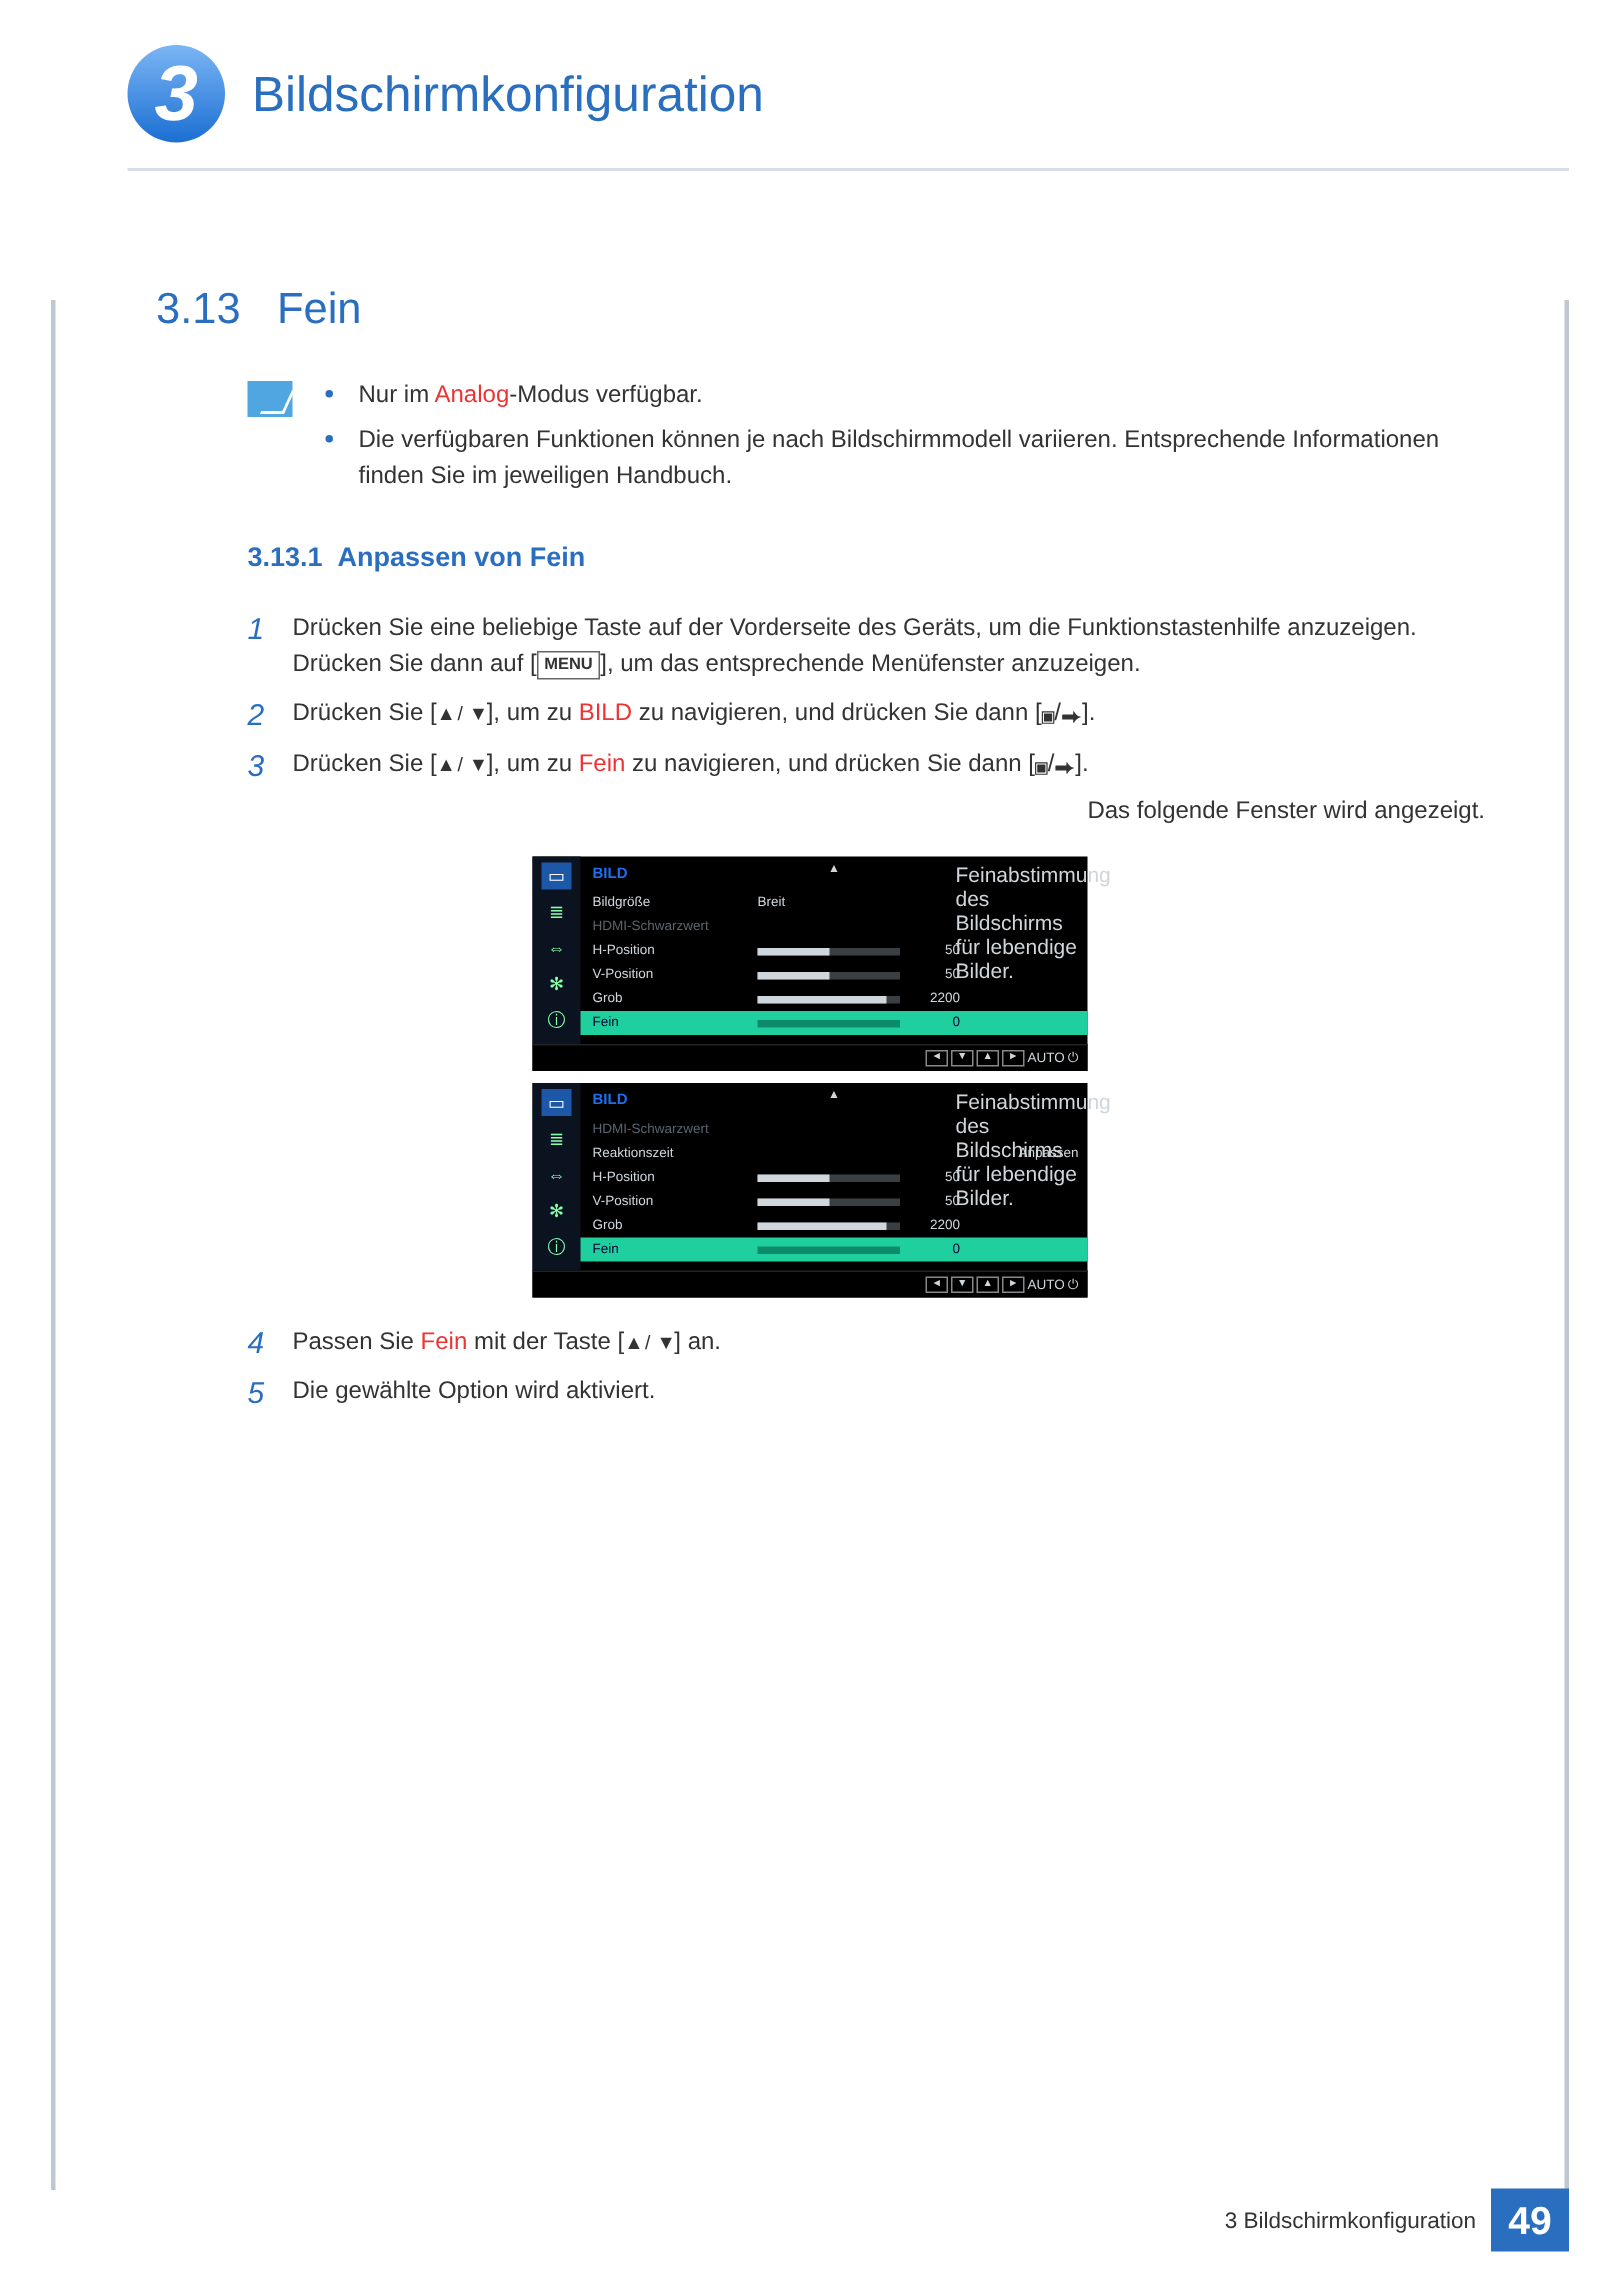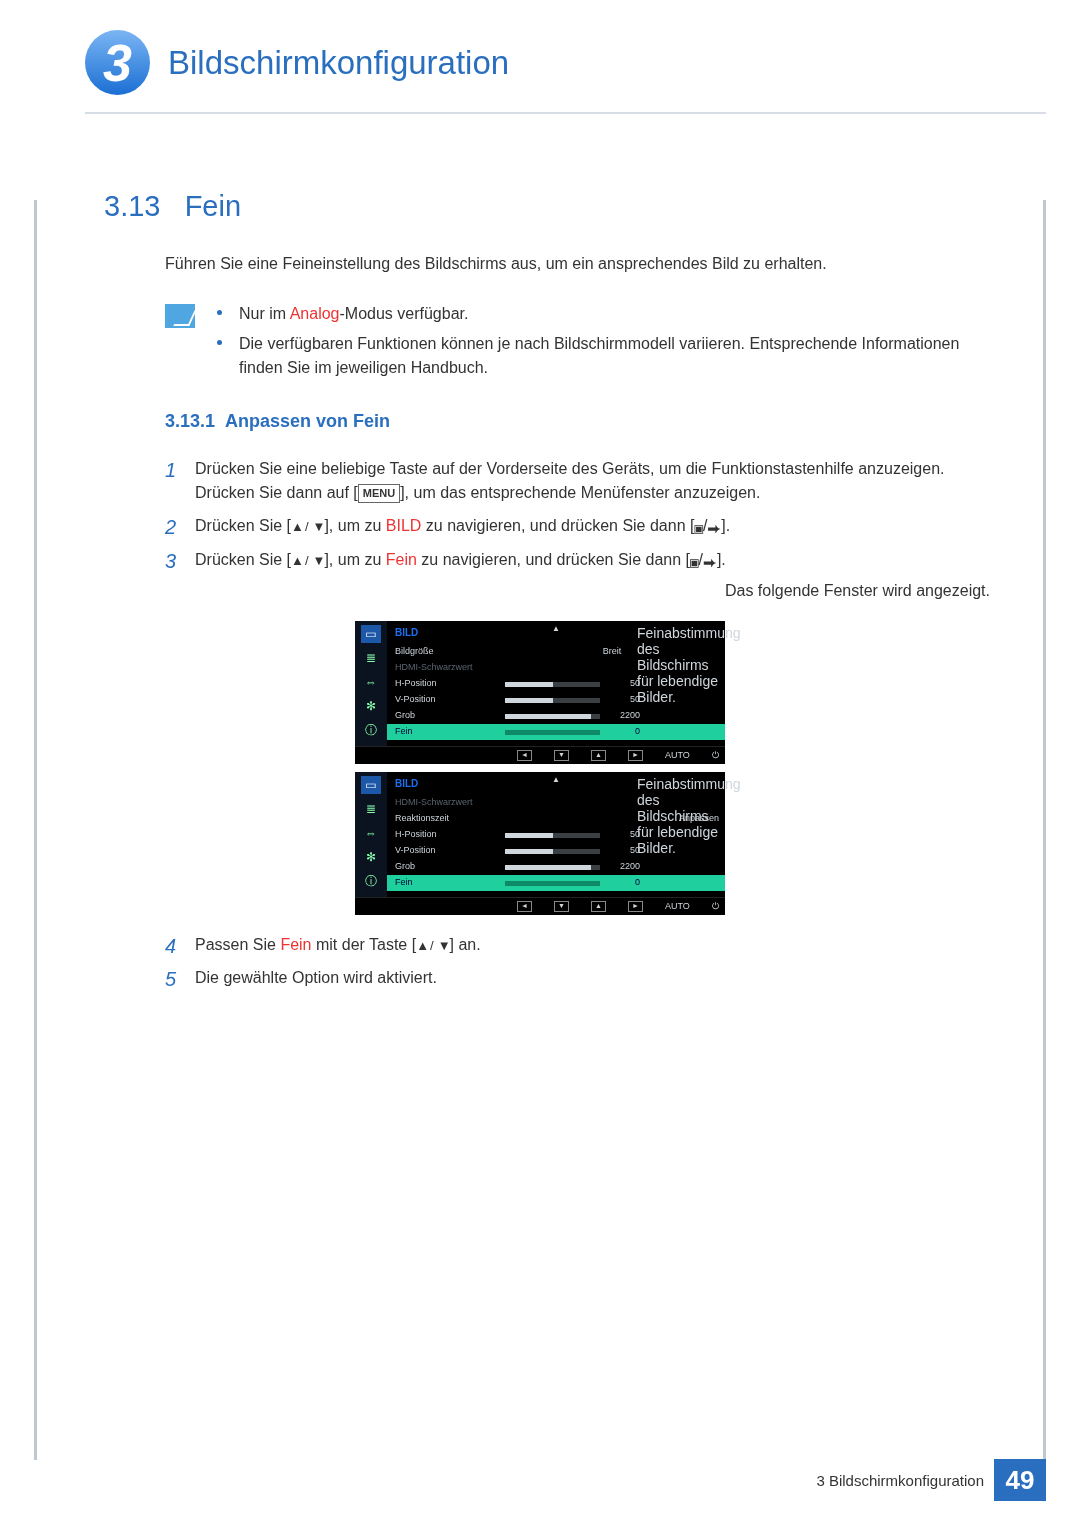--- a/index.html
+++ b/index.html
@@ -242,21 +242,21 @@
     color: #cfd6dc;
   }
   .osd-footer {
     background: #000;
     border-top: 1px solid #222;
     height: 18px;
     display: flex;
     align-items: center;
     justify-content: flex-end;
     padding-right: 6px;
-    gap: 22px;
+    gap: 2px;
     font-size: 9px;
     color: #cfd6dc;
   }
   .osd-footer .btn {
     border: 1px solid #888;
     width: 15px;
     height: 11px;
     display: inline-flex;
     align-items: center;
     justify-content: center;
@@ -307,21 +307,20 @@
 </div>
 <div class="top-rule"></div>
 
 <div class="section-heading">
   <span>3.13</span>&nbsp;&nbsp;
   <span>Fein</span>
 </div>
 
 <div class="body">
 
-  <p class="intro">Führen Sie eine Feineinstellung des Bildschirms aus, um ein ansprechendes Bild zu erhalten.</p>
 
   <div class="note-row">
     <div class="note-icon"></div>
     <ul class="note-list">
       <li>
         <span>Nur im </span><span class="emph-red">Analog</span><span>-Modus verfügbar.</span>
       </li>
       <li>Die verfügbaren Funktionen können je nach Bildschirmmodell variieren. Entsprechende Informationen finden Sie im jeweiligen Handbuch.</li>
     </ul>
   </div>
@@ -355,21 +354,21 @@
               <div>✻</div>
               <div>ⓘ</div>
             </div>
             <div class="osd-main">
               <div class="osd-arrow-up">▲</div>
               <div class="osd-title">BILD</div>
               <div class="osd-desc">Feinabstimmung des Bildschirms für lebendige Bilder.</div>
               <div id="osd1-rows">
                   <div class="osd-row">
                     <span class="label">Bildgröße</span>
-                    <span style="flex: 1 1 0%; text-align: center;">Breit</span>
+                    <span style="flex: 1 1 0%; text-align: left;">Breit</span>
                   </div>
                   <div class="osd-row dim">
                     <span class="label">HDMI-Schwarzwert</span>
                   </div>
                   <div class="osd-row">
                     <span class="label">H-Position</span>
                     <span class="bar">
                       <span class="fill" style="width: 50%;"></span>
                     </span>
                     <span class="val">50</span>

